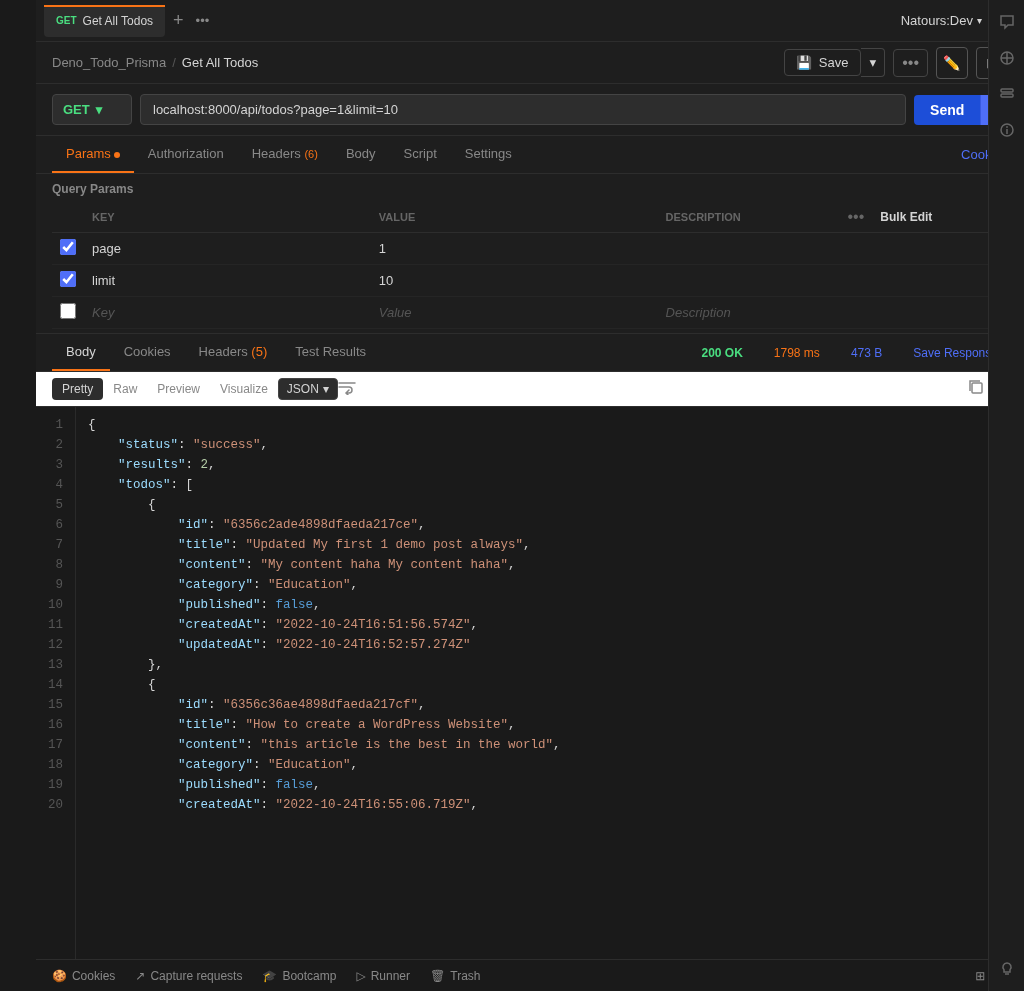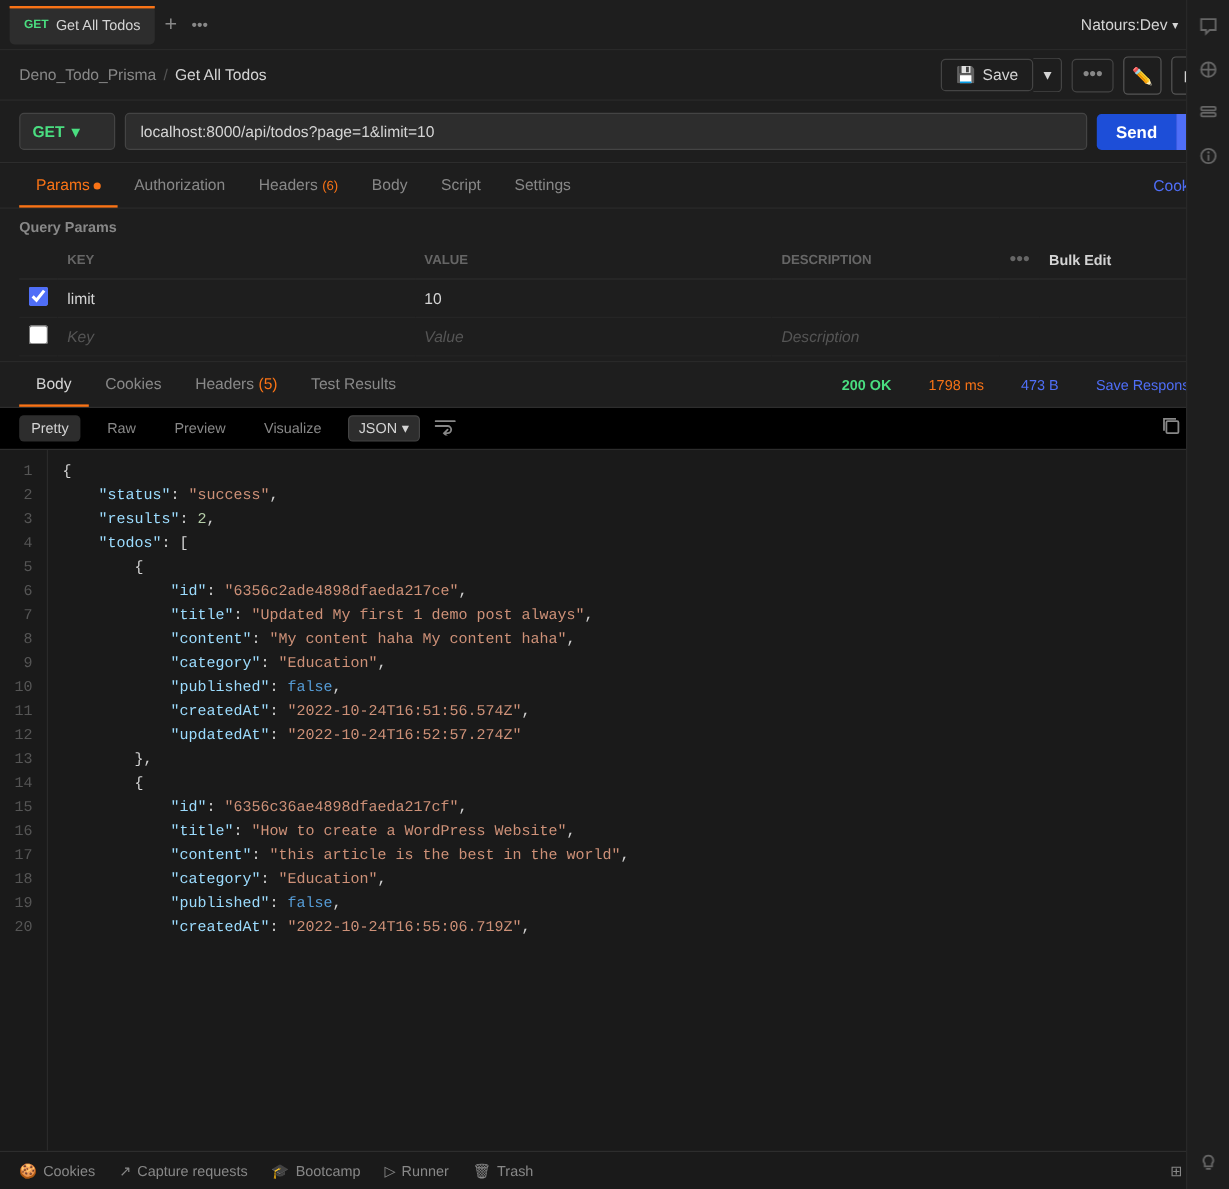--- a/index.html
+++ b/index.html
@@ -330,26 +330,26 @@
       color: #4f6ef7;
       font-size: 12px;
       cursor: pointer;
       display: flex;
       align-items: center;
       gap: 4px;
     }
 
     
     .code-view-bar {
-      background: #000000;
+      background: #ffffff;
       display: flex;
       align-items: center;
       padding: 6px 16px;
       border-bottom: 1px solid #2d2d2d;
-      gap: 12px;
+      gap: 0;
     }
     .code-view-tab {
       padding: 4px 10px;
       border-radius: 4px;
       color: #888;
       cursor: pointer;
       font-size: 12px;
     }
     .code-view-tab.active {
       background: #2d2d2d;
@@ -471,20 +471,21 @@
       margin-left: auto;
       display: flex;
       gap: 16px;
     }
 
     
     .main-container {
       flex: 1;
       display: flex;
       overflow: hidden;
+      margin-left: 36px;
     }
   </style>
 </head>
 <body>
 
 <div class="main-container" style="flex-direction:column;height:991px;">
 
   <div class="tab-bar">
     <div class="tab-bar-left">
       <div class="tab">
@@ -566,20 +567,28 @@
           <th>DESCRIPTION</th>
           <th style="width:30px;">
             <button class="dots-btn">•••</button>
           </th>
           <th>
             <button class="bulk-edit-btn">Bulk Edit</button>
           </th>
         </tr>
       </thead>
       <tbody>
+        <tr>
+          <td><input type="checkbox" class="param-checkbox" checked="" style=""></td>
+          <td><span class="param-key-text">page</span></td>
+          <td><span class="param-value-text">1</span></td>
+          <td><span></span></td>
+          <td></td>
+            <td></td>
+        </tr>
         <tr>
           <td><input type="checkbox" class="param-checkbox" checked="" style=""></td>
           <td><span class="param-key-text">limit</span></td>
           <td><span class="param-value-text">10</span></td>
           <td><span></span></td>
           <td></td>
             <td></td>
         </tr>
         <tr>
           <td><input type="checkbox" class="param-checkbox" style=""></td>

